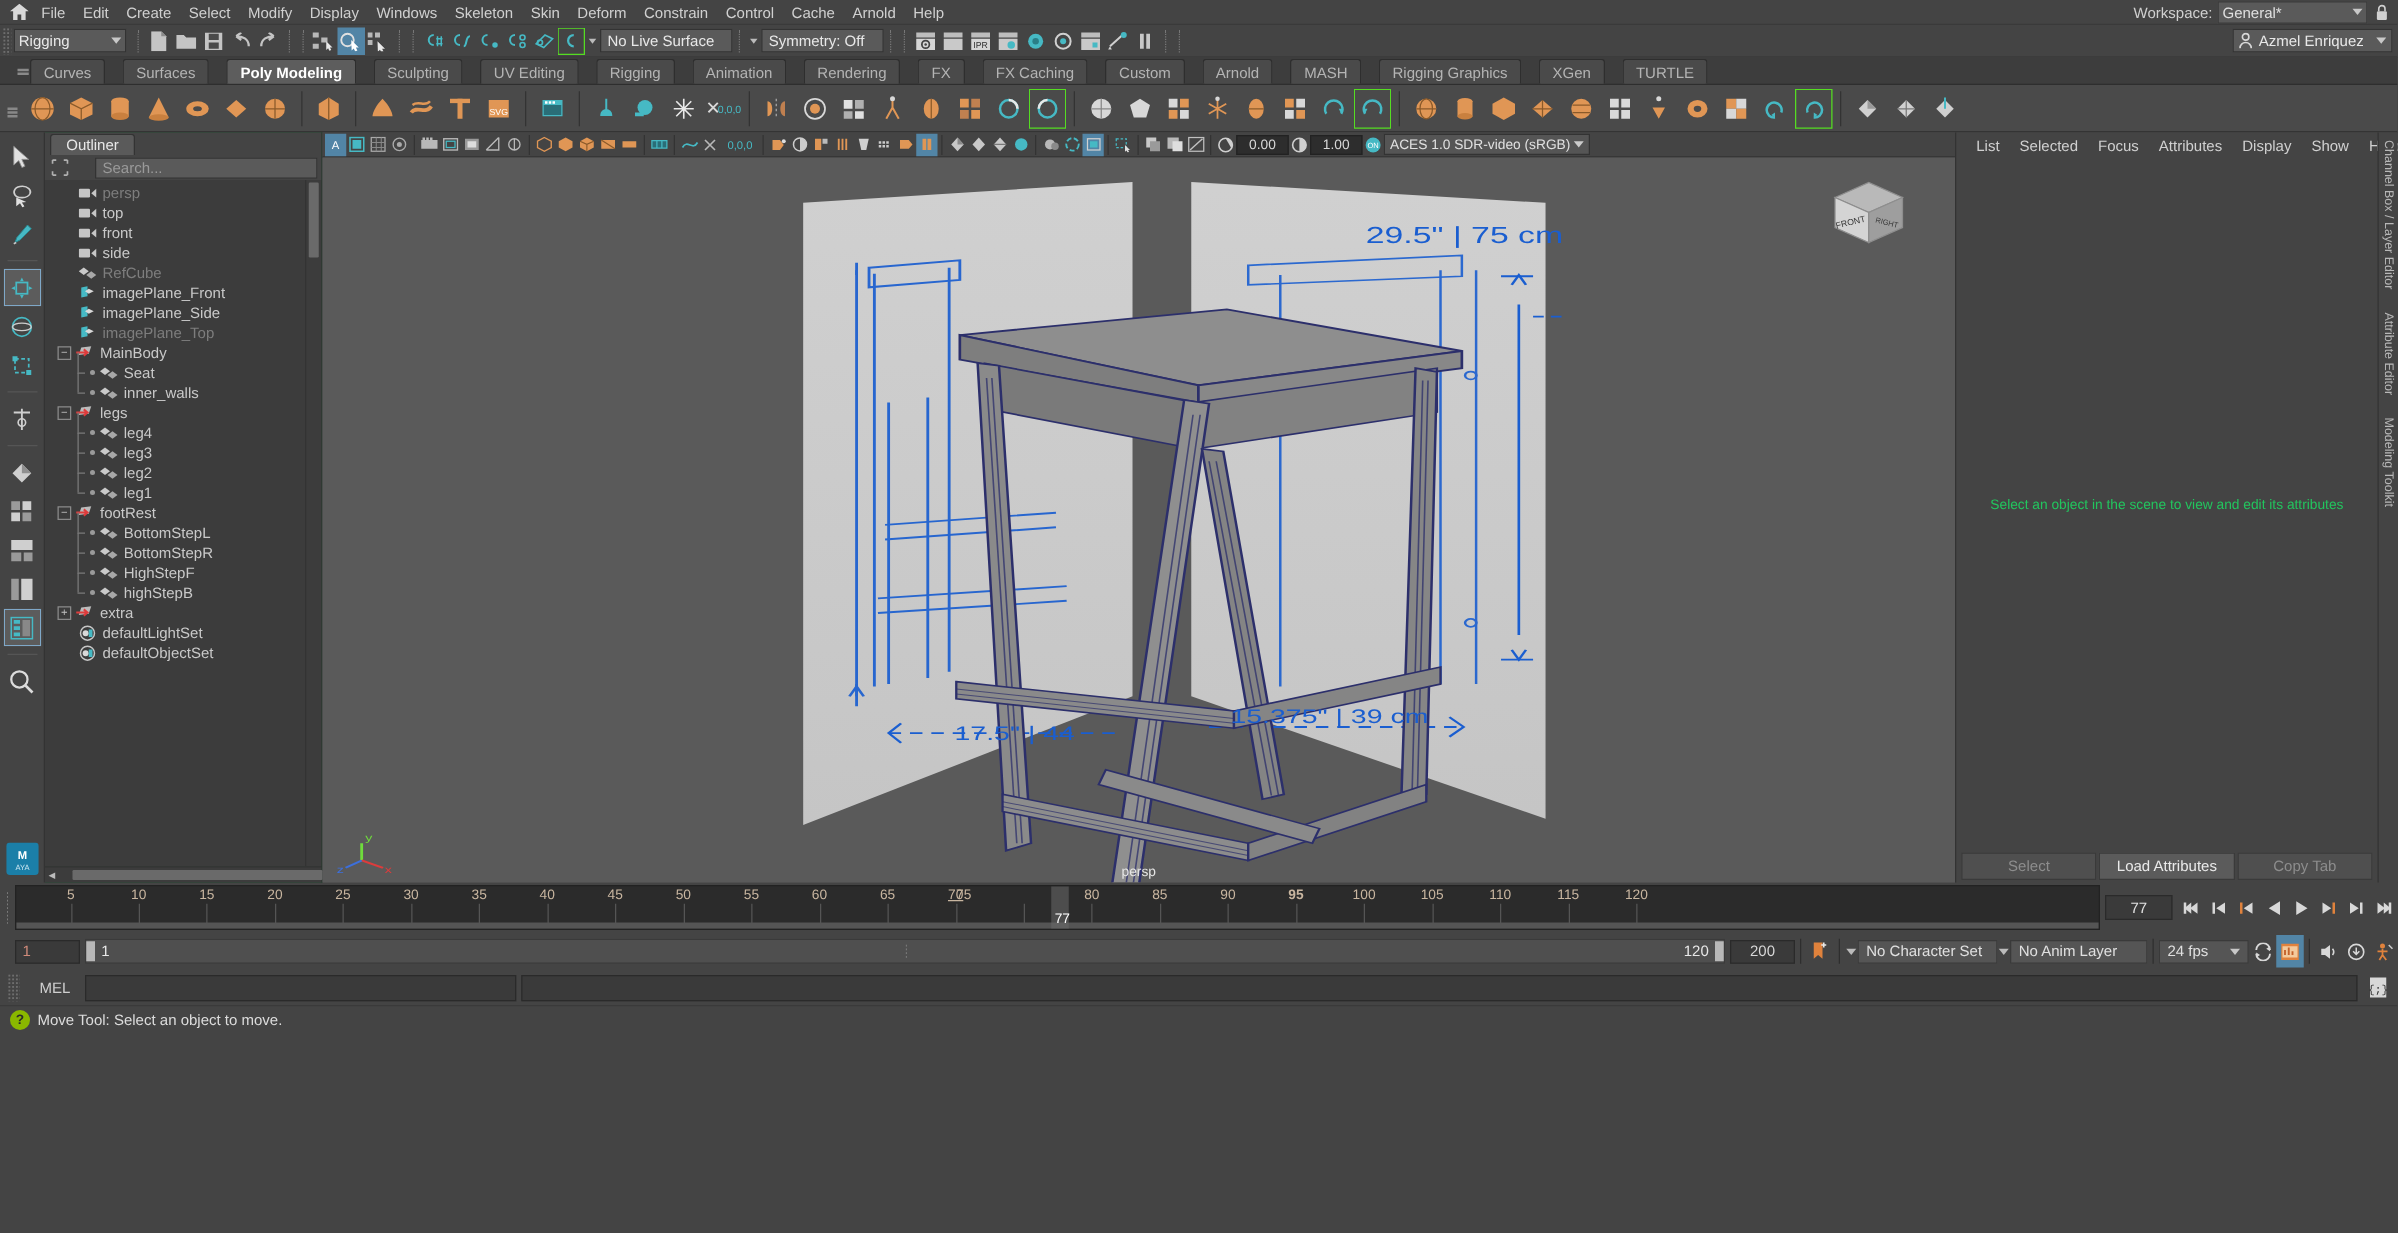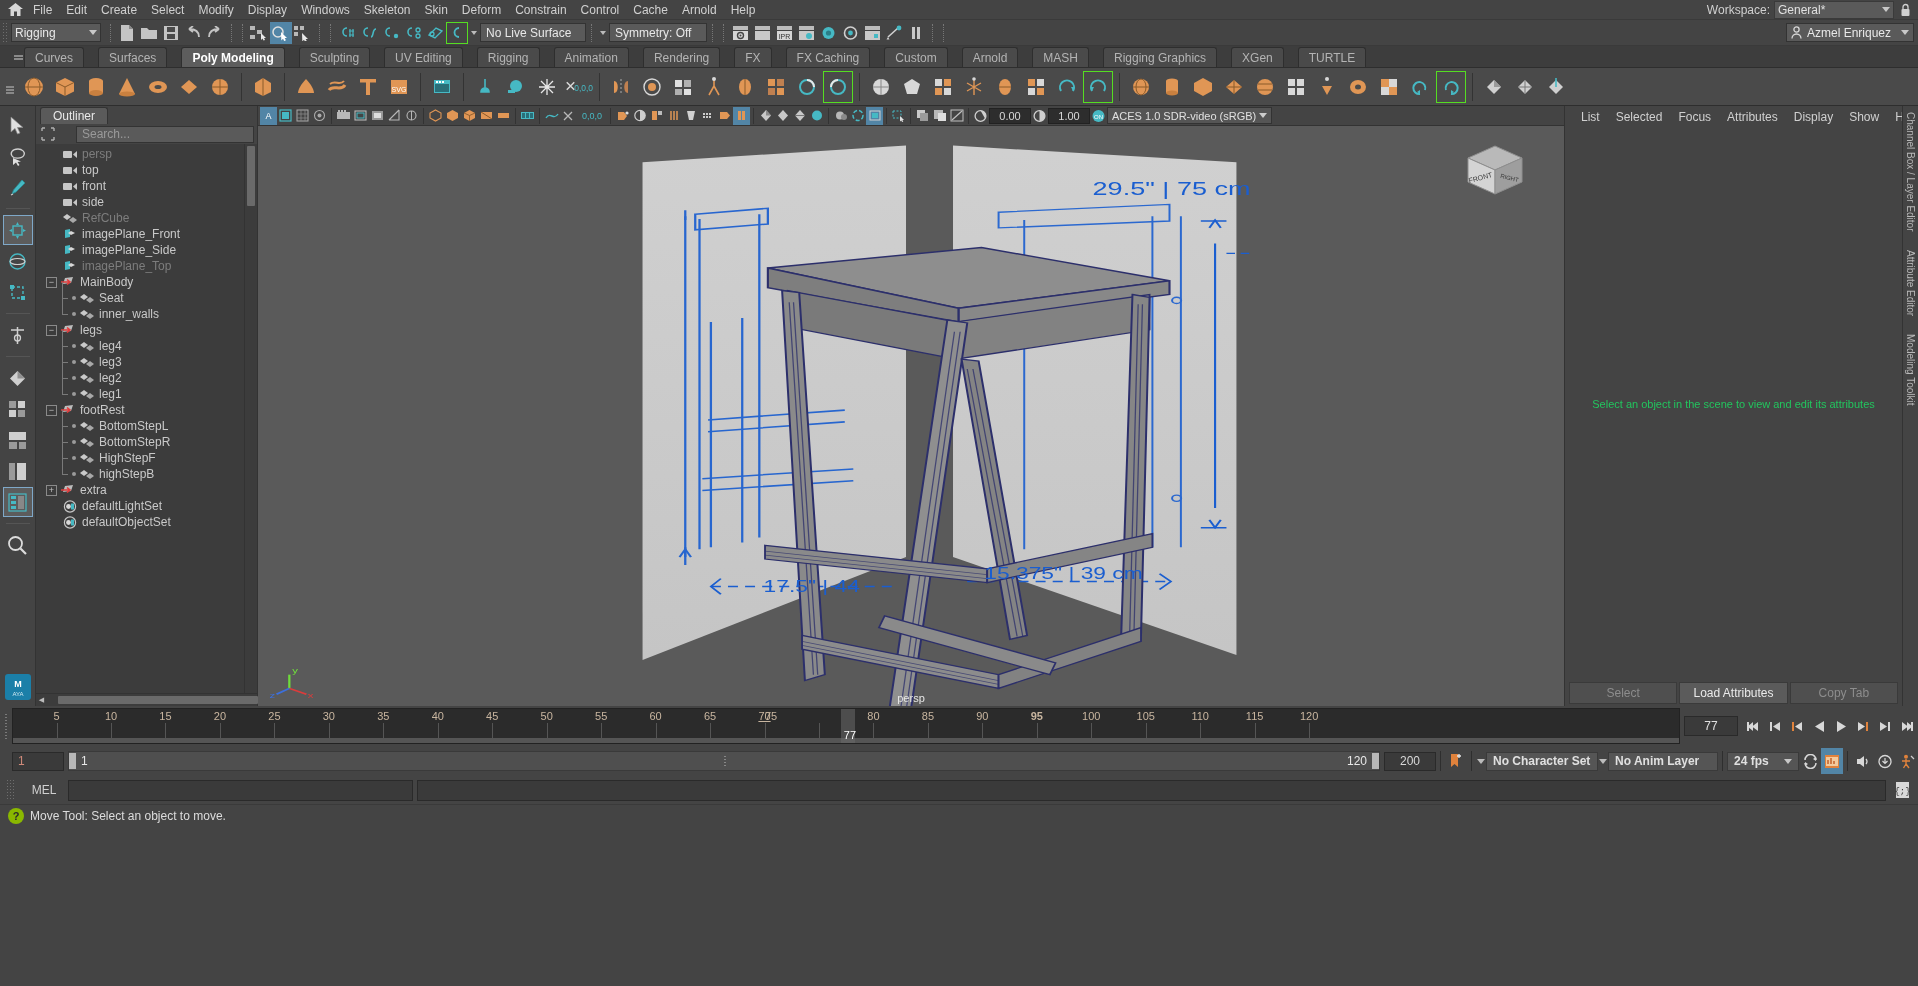--- a/index.html
+++ b/index.html
@@ -201,21 +201,21 @@
   .pbtn{width:22px;height:26px;display:flex;align-items:center;justify-content:center;cursor:default;align-self:center;}
 
   
   .rangewrap{height:30px;background:#444;display:flex;align-items:center;gap:0;padding-left:12px;}
   .rfield{width:52px;height:19px;background:#3a3a3a;border:1px solid #2a2a2a;display:flex;align-items:center;padding-left:5px;font-size:12px;color:#cf8a7a;}
   .rangebar{flex:1;height:20px;background:#4f4f4f;border:1px solid #3a3a3a;position:relative;margin:0 4px;display:flex;align-items:center;}
   .rhandle{position:absolute;top:1px;bottom:1px;width:7px;background:#b8b8b8;}
   .rlabel{position:absolute;font-size:12px;color:#e8e8e8;}
   .rdots{position:absolute;left:50%;top:3px;bottom:3px;width:2px;background-image:radial-gradient(#888 0.5px,transparent 0.6px);background-size:2px 3px;}
   .rnum{width:52px;height:19px;background:#3a3a3a;border:1px solid #2a2a2a;display:flex;align-items:center;justify-content:center;font-size:12px;color:#d8d8d8;}
-  .combo-sm{height:19px;background:#555;border:1px solid #3a3a3a;display:flex;align-items:center;padding:0 6px;font-size:12px;color:#e0e0e0;font-weight:bold;}
+  .combo-sm{height:19px;background:#555;border:1px solid #3a3a3a;display:flex;align-items:center;padding:0 6px;font-size:12px;color:#e0e0e0;}
   .lcaret{width:10px;height:19px;display:flex;align-items:center;justify-content:center;}
   .lcaret i{width:0;height:0;border-left:4px solid transparent;border-right:4px solid transparent;border-top:5px solid #bbb;}
 
   
   .cmdline{height:28px;background:#444;display:flex;align-items:center;gap:0;padding-left:6px;}
   .cmdgrip{width:10px;height:22px;background-image:radial-gradient(#6e6e6e 0.8px,transparent 1px);background-size:3px 3px;margin-right:4px;}
   .mel-label{width:48px;font-size:12px;color:#d0d0d0;text-align:center;}
   .cmd-in{width:345px;height:21px;background:#3a3a3a;border:1px solid #2a2a2a;}
   .cmd-out{flex:1;height:21px;background:#3a3a3a;border:1px solid #2a2a2a;margin-left:4px;}
   .scriptico{width:24px;height:24px;display:flex;align-items:center;justify-content:center;margin:0 4px;}

